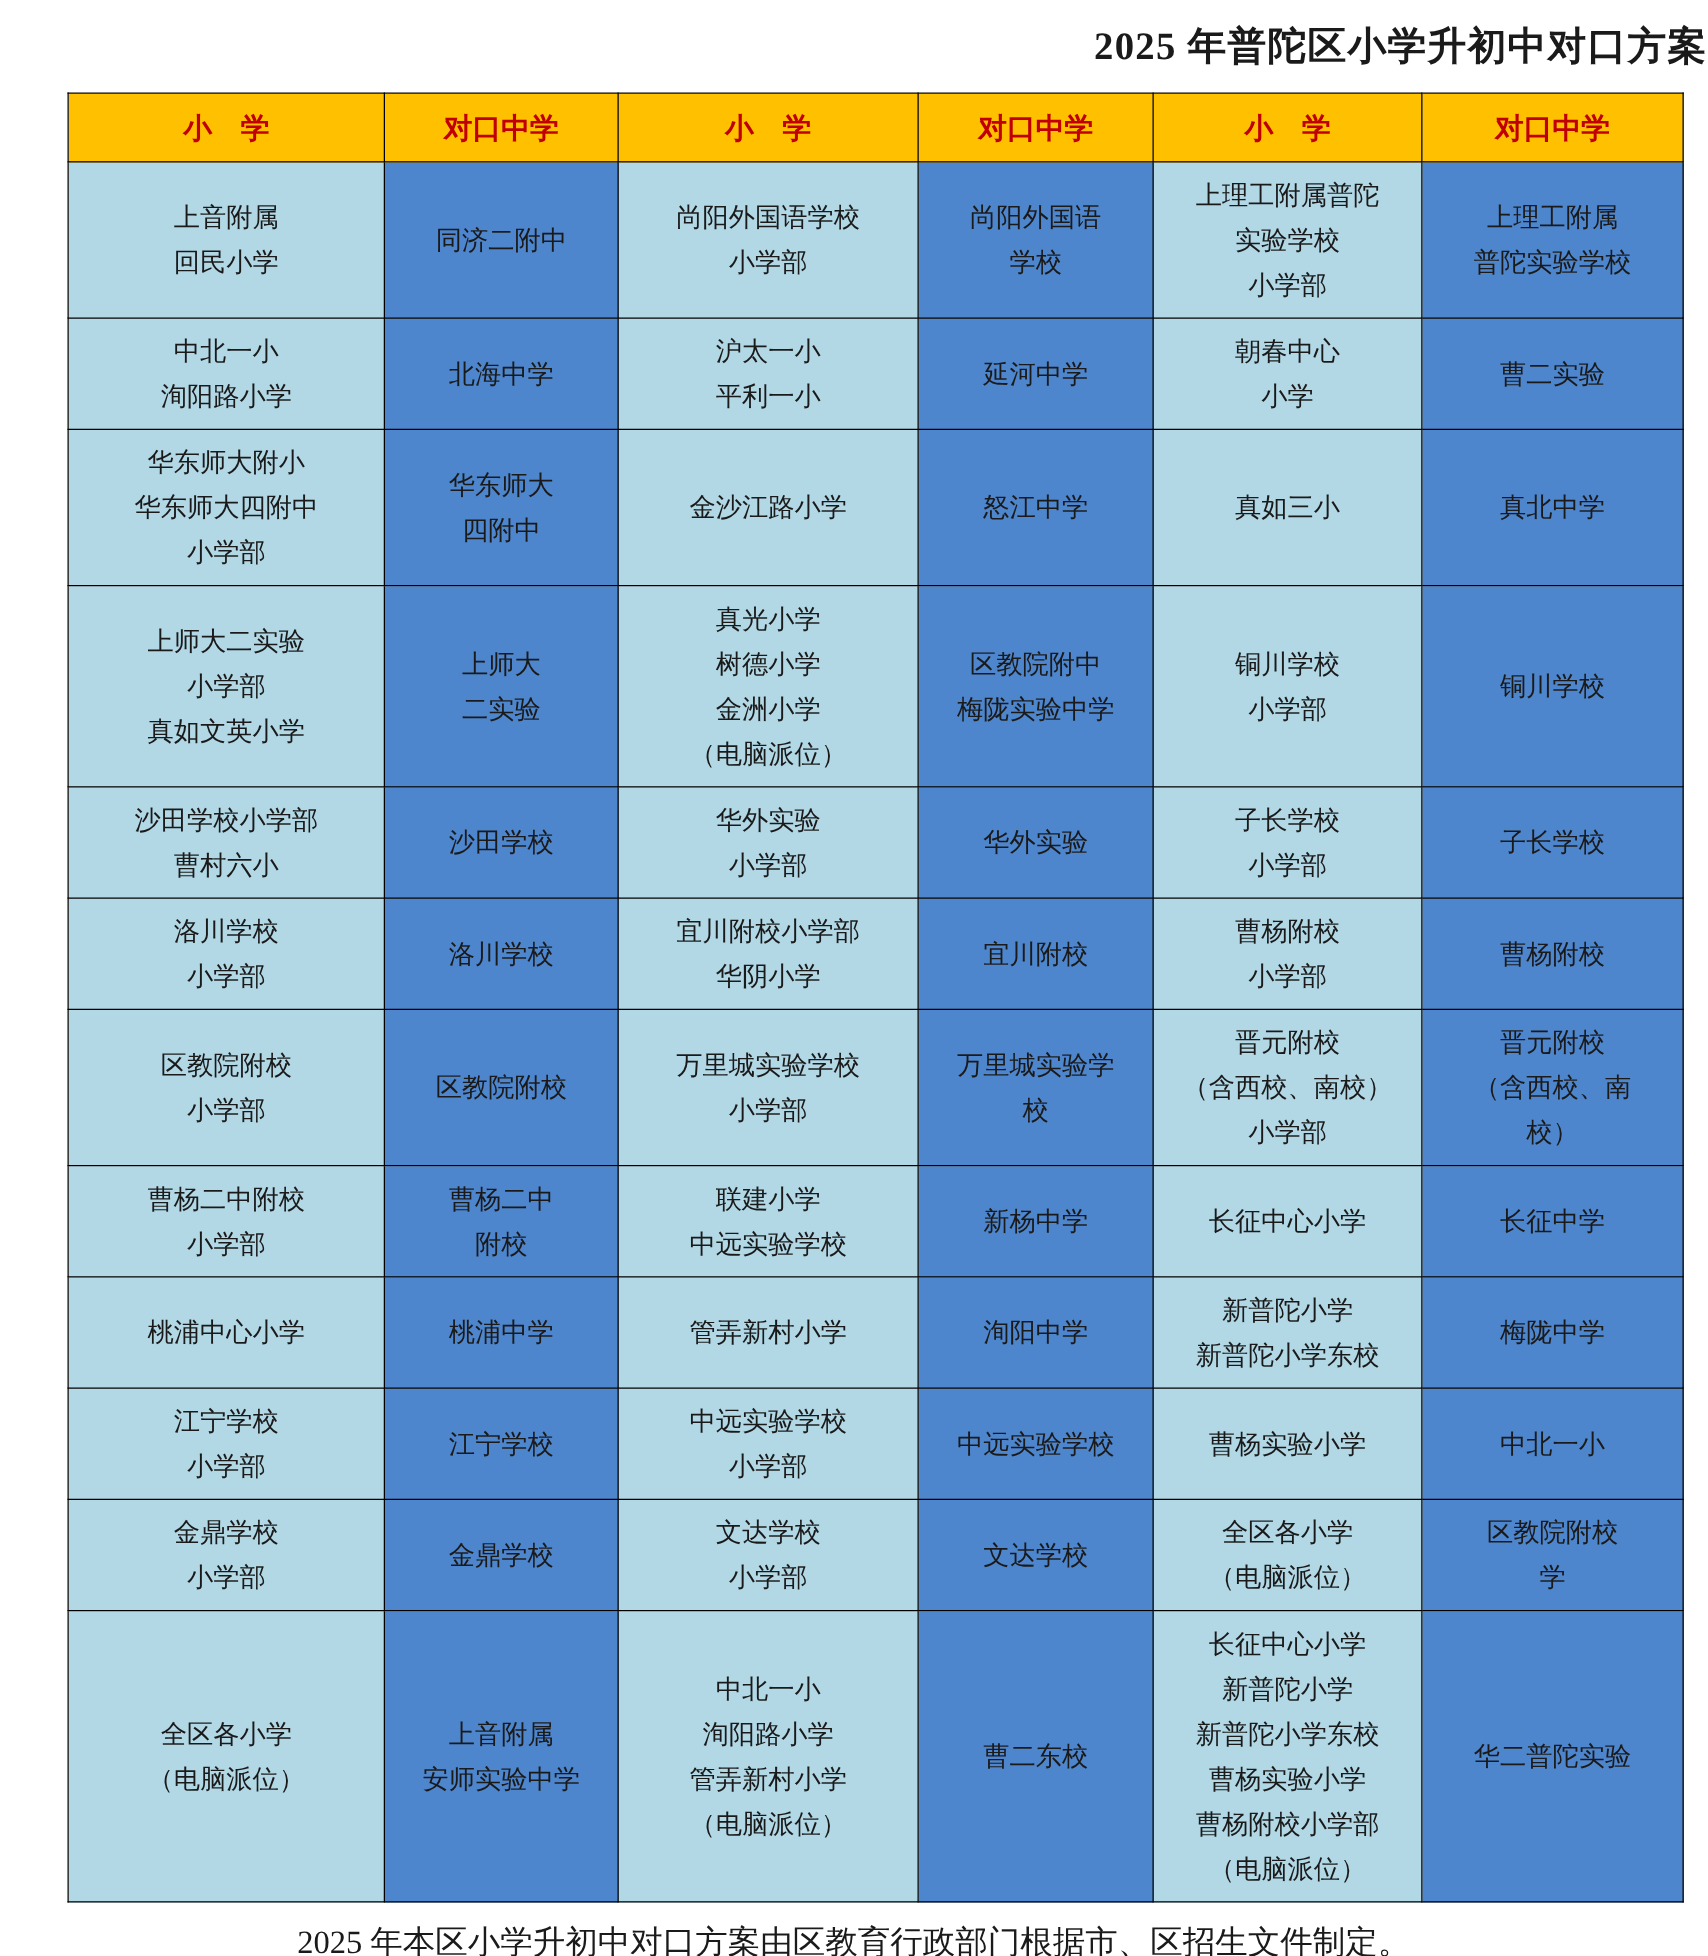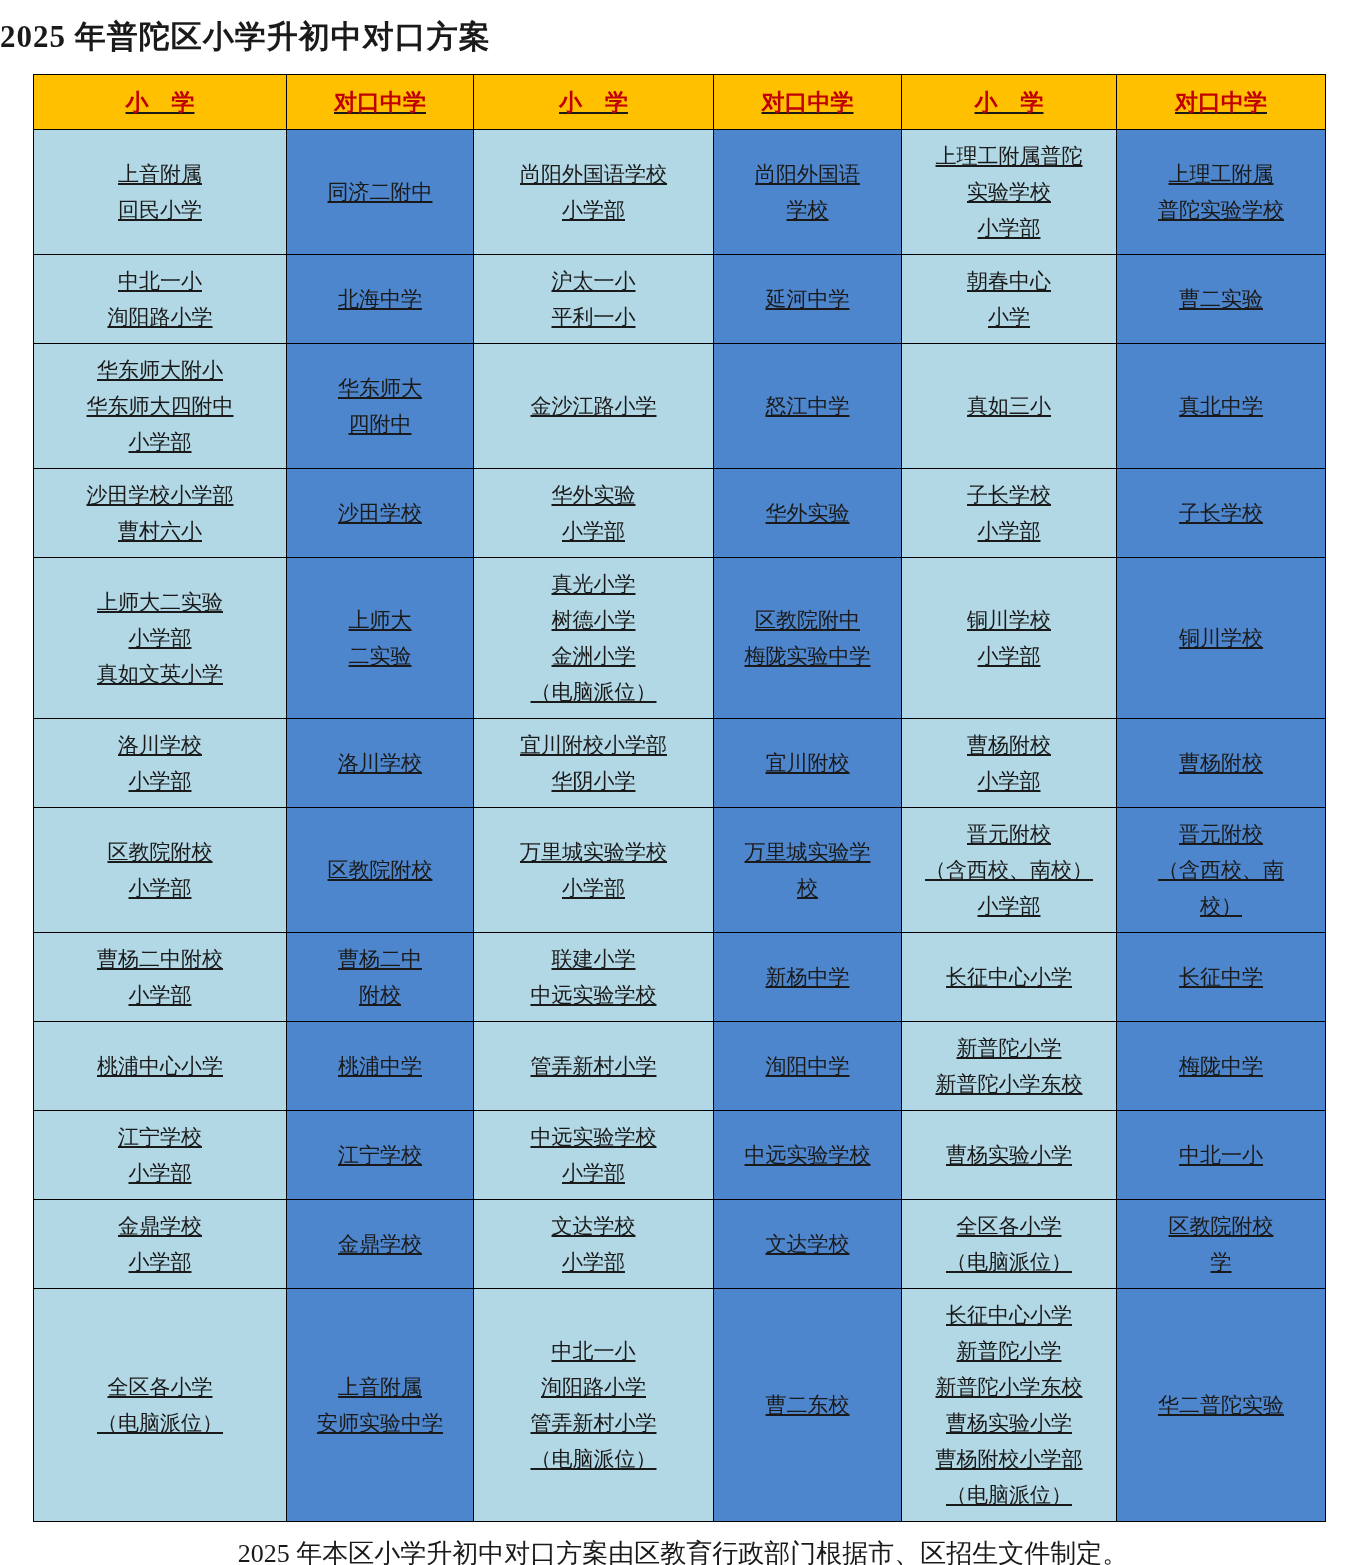--- a/index.html
+++ b/index.html
@@ -12,32 +12,31 @@
   }
   *{box-sizing:border-box;}
   html,body{margin:0;padding:0;background:#ffffff;}
   body{
     width:1366px;
     font-family:"Liberation Serif","DejaVu Serif",serif;
     color:var(--text);
   }
   .page{width:1366px;padding-top:12px;}
   .title{
-    text-align:left;
+    text-align:right;
     font-size:31px;
     font-weight:bold;
     margin:4px 0 16px 0;
     letter-spacing:1px;
   }
   table.map{
     border-collapse:collapse;
     table-layout:fixed;
     width:1292px;
-    margin-left:33px;
-    text-decoration:underline;
+    margin-left:54px;
   }
   table.map th, table.map td{
     border:1px solid var(--border);
     text-align:center;
     vertical-align:middle;
     padding:8px 4px;
   }
   table.map th{
     background:var(--header-bg);
     color:var(--header-text);
@@ -151,43 +150,20 @@
           </td>
           <td class="pri">
             <div>真如三小</div>
           </td>
           <td class="mid">
             <div>真北中学</div>
           </td>
         </tr>
         <tr>
           <td class="pri">
-            <div>沙田学校小学部</div>
-            <div>曹村六小</div>
-          </td>
-          <td class="mid">
-            <div>沙田学校</div>
-          </td>
-          <td class="pri">
-            <div>华外实验</div>
-            <div>小学部</div>
-          </td>
-          <td class="mid">
-            <div>华外实验</div>
-          </td>
-          <td class="pri">
-            <div>子长学校</div>
-            <div>小学部</div>
-          </td>
-          <td class="mid">
-            <div>子长学校</div>
-          </td>
-        </tr>
-        <tr>
-          <td class="pri">
             <div>上师大二实验</div>
             <div>小学部</div>
             <div>真如文英小学</div>
           </td>
           <td class="mid">
             <div>上师大</div>
             <div>二实验</div>
           </td>
           <td class="pri">
             <div>真光小学</div>
@@ -198,20 +174,43 @@
           <td class="mid">
             <div>区教院附中</div>
             <div>梅陇实验中学</div>
           </td>
           <td class="pri">
             <div>铜川学校</div>
             <div>小学部</div>
           </td>
           <td class="mid">
             <div>铜川学校</div>
+          </td>
+        </tr>
+        <tr>
+          <td class="pri">
+            <div>沙田学校小学部</div>
+            <div>曹村六小</div>
+          </td>
+          <td class="mid">
+            <div>沙田学校</div>
+          </td>
+          <td class="pri">
+            <div>华外实验</div>
+            <div>小学部</div>
+          </td>
+          <td class="mid">
+            <div>华外实验</div>
+          </td>
+          <td class="pri">
+            <div>子长学校</div>
+            <div>小学部</div>
+          </td>
+          <td class="mid">
+            <div>子长学校</div>
           </td>
         </tr>
         <tr>
           <td class="pri">
             <div>洛川学校</div>
             <div>小学部</div>
           </td>
           <td class="mid">
             <div>洛川学校</div>
           </td>

